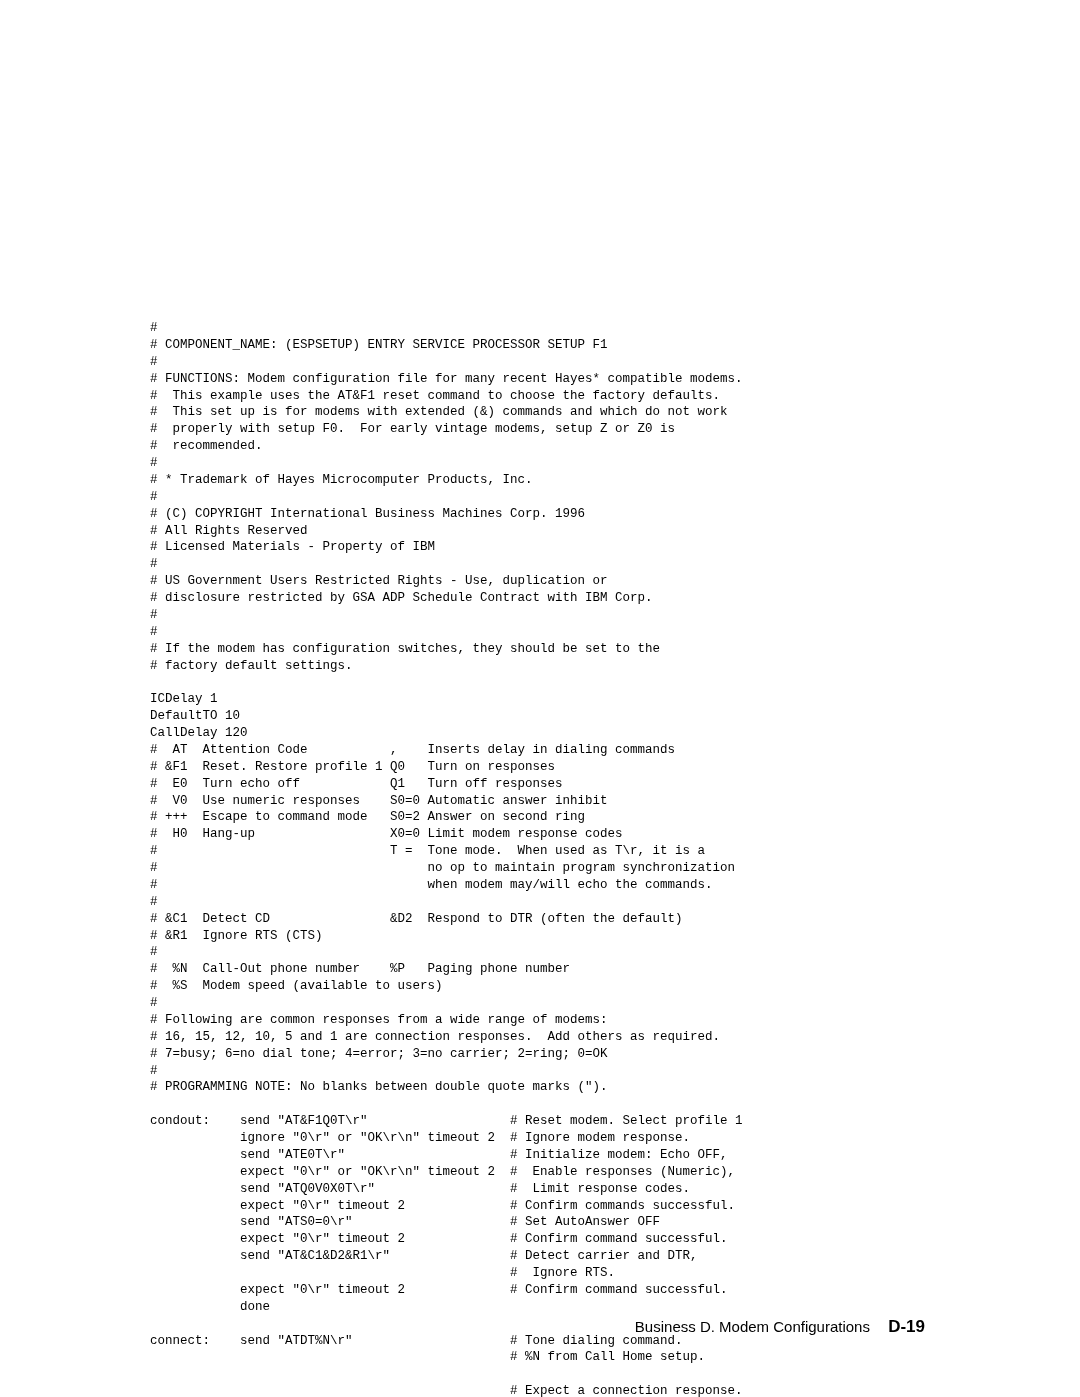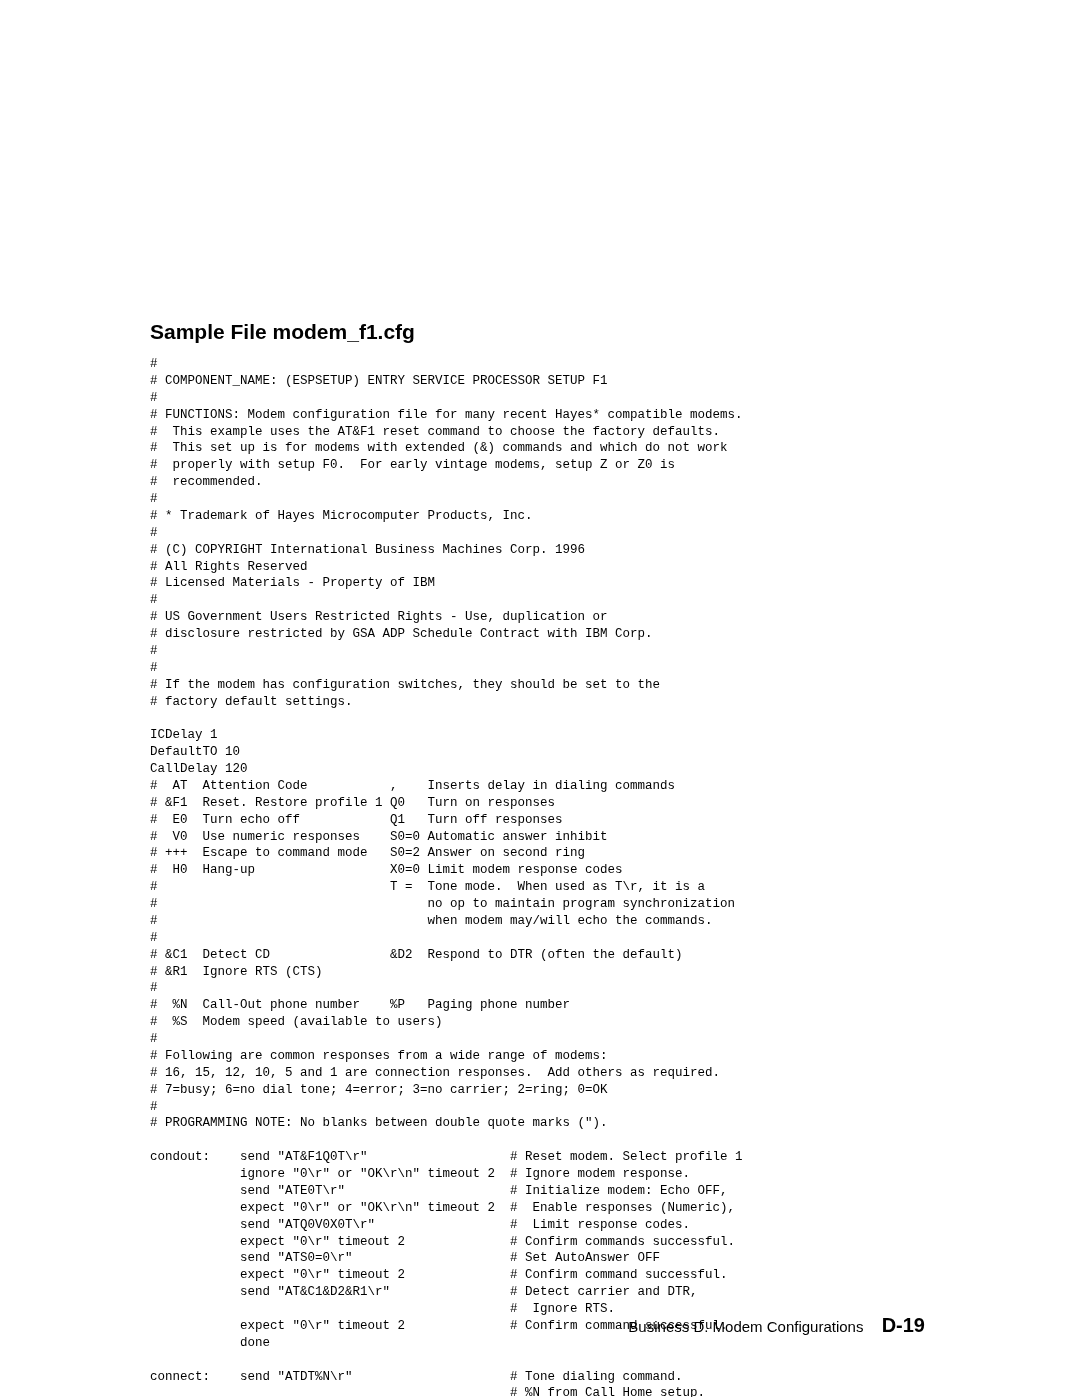--- a/index.html
+++ b/index.html
@@ -29,30 +29,29 @@
     }
     .footer {
       position: absolute;
       bottom: 60px;
       right: 155px;
       font-size: 15px;
       font-family: Arial, Helvetica, sans-serif;
     }
     .footer .num {
       font-weight: bold;
-      font-size: 20px;
+      font-size: 17px;
       margin-left: 14px;
       margin-top: 8px;
     }
   </style>
 </head>
 <body>
 
 <div class="page">
-  <div class="heading">Sample File modem_f1.cfg</div>
   <div class="code-block">#
 # COMPONENT_NAME: (ESPSETUP) ENTRY SERVICE PROCESSOR SETUP F1
 #
 # FUNCTIONS: Modem configuration file for many recent Hayes* compatible modems.
 #  This example uses the AT&amp;F1 reset command to choose the factory defaults.
 #  This set up is for modems with extended (&amp;) commands and which do not work
 #  properly with setup F0.  For early vintage modems, setup Z or Z0 is
 #  recommended.
 #
 # * Trademark of Hayes Microcomputer Products, Inc.

